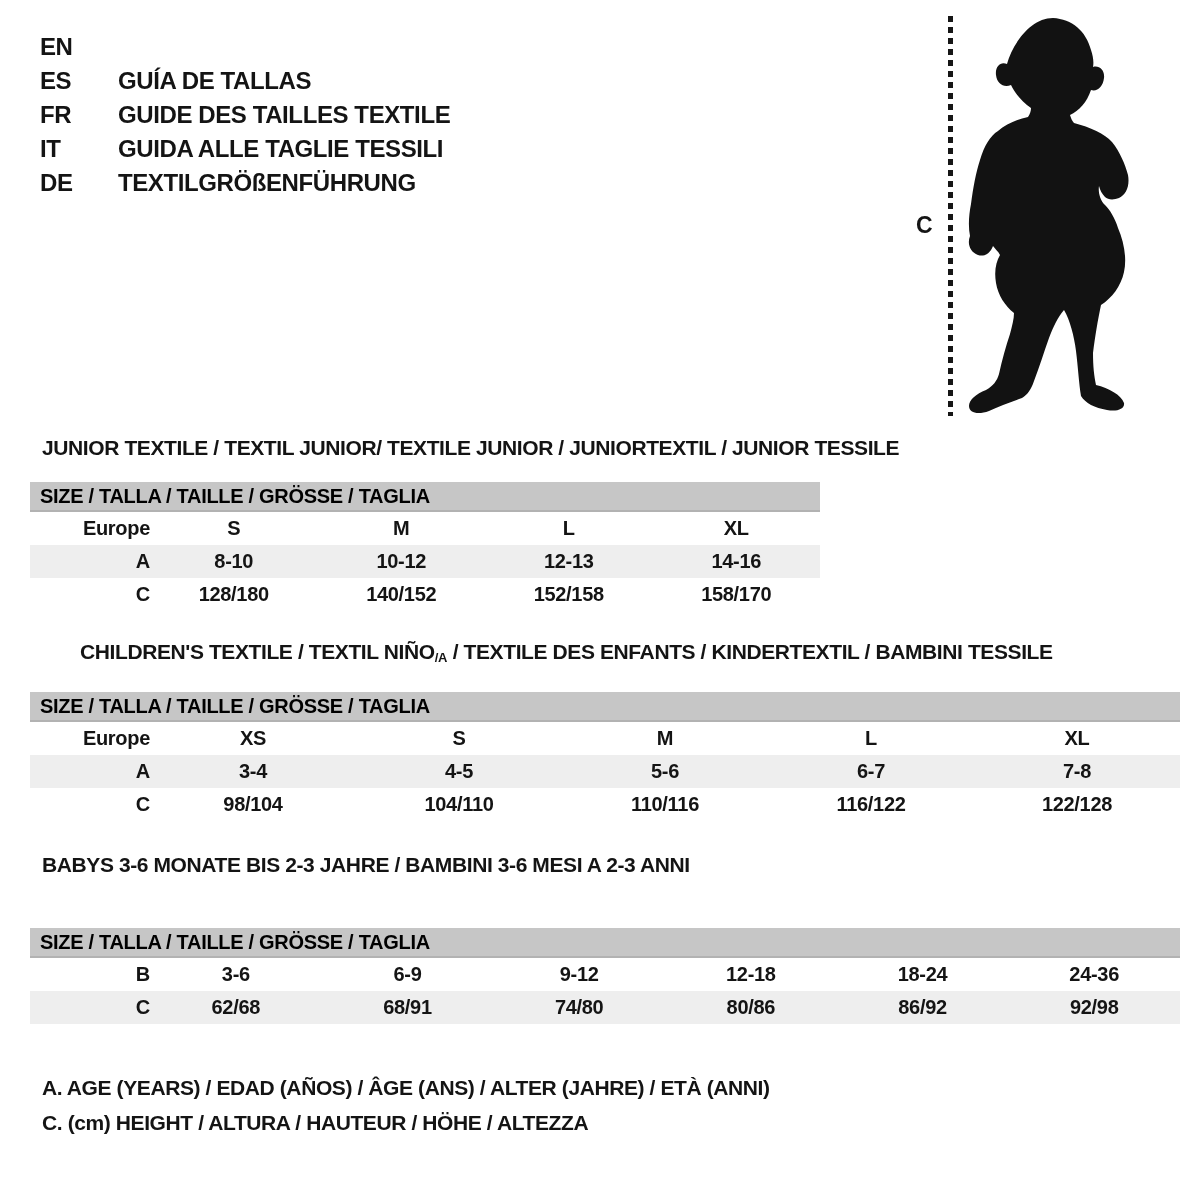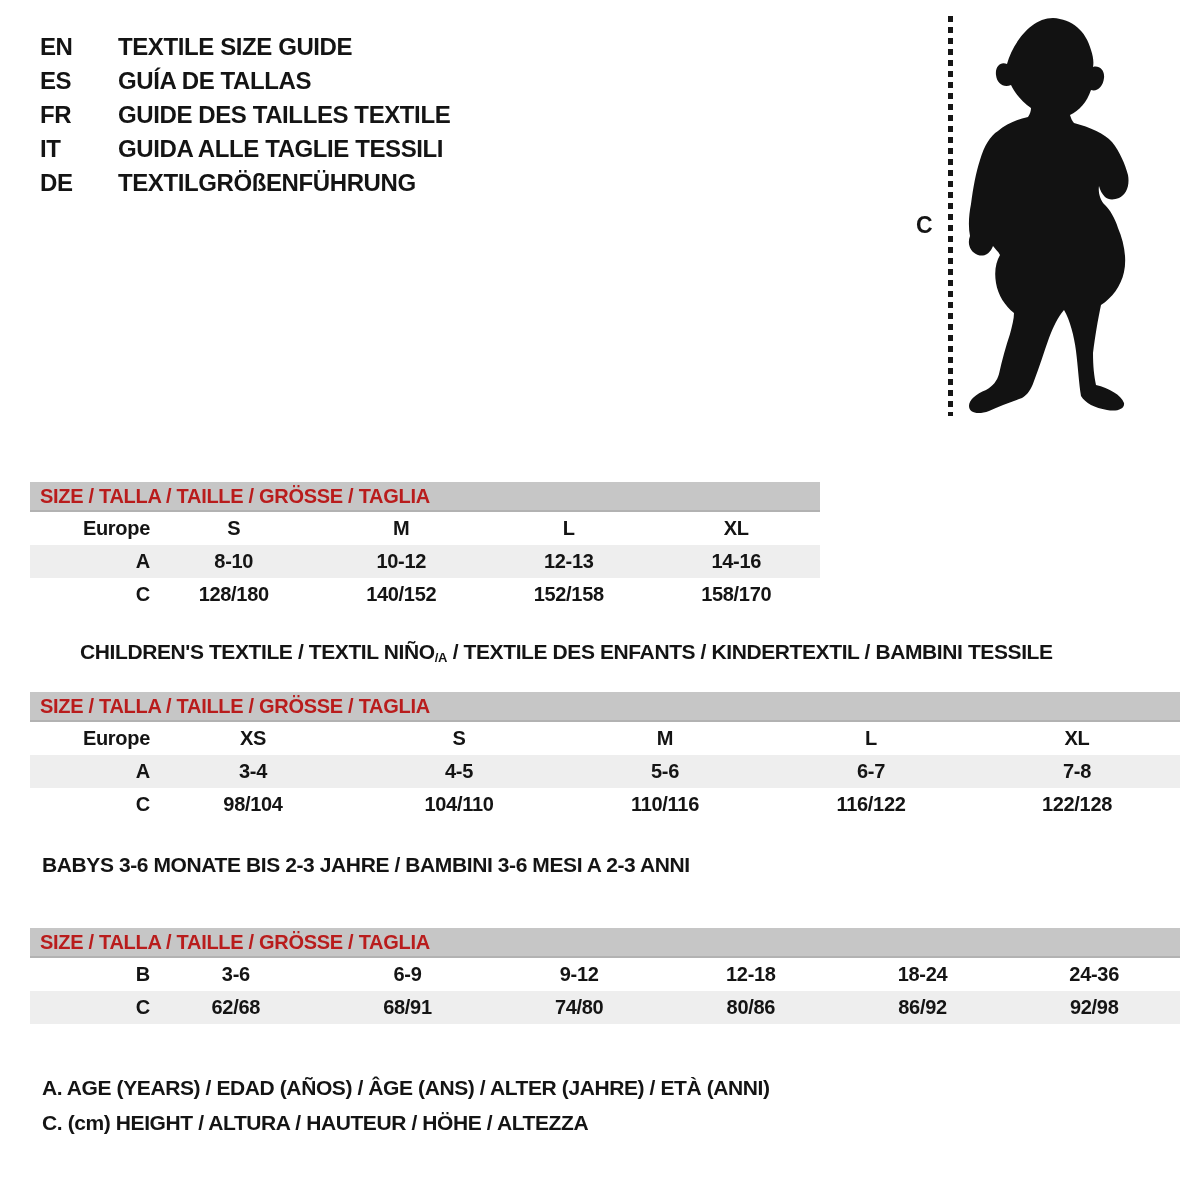--- a/index.html
+++ b/index.html
@@ -21,38 +21,37 @@
   .figure-svg { position:absolute; left:958px; top:12px; }
   
   .heading { position:absolute; left:42px; font-size:21px; letter-spacing:-0.4px; line-height:24px; }
   .heading .subsc { font-size:13px; vertical-align:-3px; letter-spacing:-0.2px; }
   .heading.two-line { line-height:33px; }
   
   .size-table { position:absolute; left:30px; }
   .size-bar {
     height:30px; background:#c6c6c6; border-bottom:2px solid #b2b2b2; box-sizing:border-box;
     display:flex; align-items:center; padding-left:10px;
-    font-size:20px; color:#b91c1c; letter-spacing:-0.3px;
+    font-size:20px; color:#000000; letter-spacing:-0.3px;
   }
   .t-row { display:flex; height:33px; align-items:center; font-size:20px; letter-spacing:-0.3px; }
   .t-row.shaded { background:#eeeeee; }
   .t-label { flex:0 0 120px; width:120px; padding-left:10px; box-sizing:border-box; text-align:right; }
   .t-cell { flex:1 1 0; text-align:center; }
   
   .legend { position:absolute; left:42px; top:1070px; font-size:21px; line-height:35px; letter-spacing:-0.4px; }
 </style>
 </head>
 <body>
 
 <div class="page">
 
   <div class="lang">
     <div class="lang-row">
       <span class="lang-code">EN</span>
-      <span class="lang-label">TEXTILE SIZE GUIDE</span>
     </div>
     <div class="lang-row">
       <span class="lang-code">ES</span>
       <span class="lang-label">GUÍA DE TALLAS</span>
     </div>
     <div class="lang-row">
       <span class="lang-code">FR</span>
       <span class="lang-label">GUIDE DES TAILLES TEXTILE</span>
     </div>
     <div class="lang-row">
@@ -111,20 +110,21 @@
       C26 134 32 124 40 119
       C48 112 60 107 70 105
       C72 102 73 99 73 96
       C65 90 57 82 53 73
       C46 76 39 72 38 63
       C37 54 43 49 49 52
       C54 33 72 6 95 6
       Z"></path>
   </svg>
 
+  <div class="heading" style="top:436px;">JUNIOR TEXTILE / TEXTIL JUNIOR/ TEXTILE JUNIOR / JUNIORTEXTIL / JUNIOR TESSILE</div>
   <div class="size-table" style="top:482px; width:790px;">
     <div class="size-bar">SIZE / TALLA / TAILLE / GRÖSSE / TAGLIA</div>
     <div class="t-row">
       <span class="t-label">Europe</span>
       <span class="t-cell">S</span>
       <span class="t-cell">M</span>
       <span class="t-cell">L</span>
       <span class="t-cell">XL</span>
     </div>
     <div class="t-row shaded">

